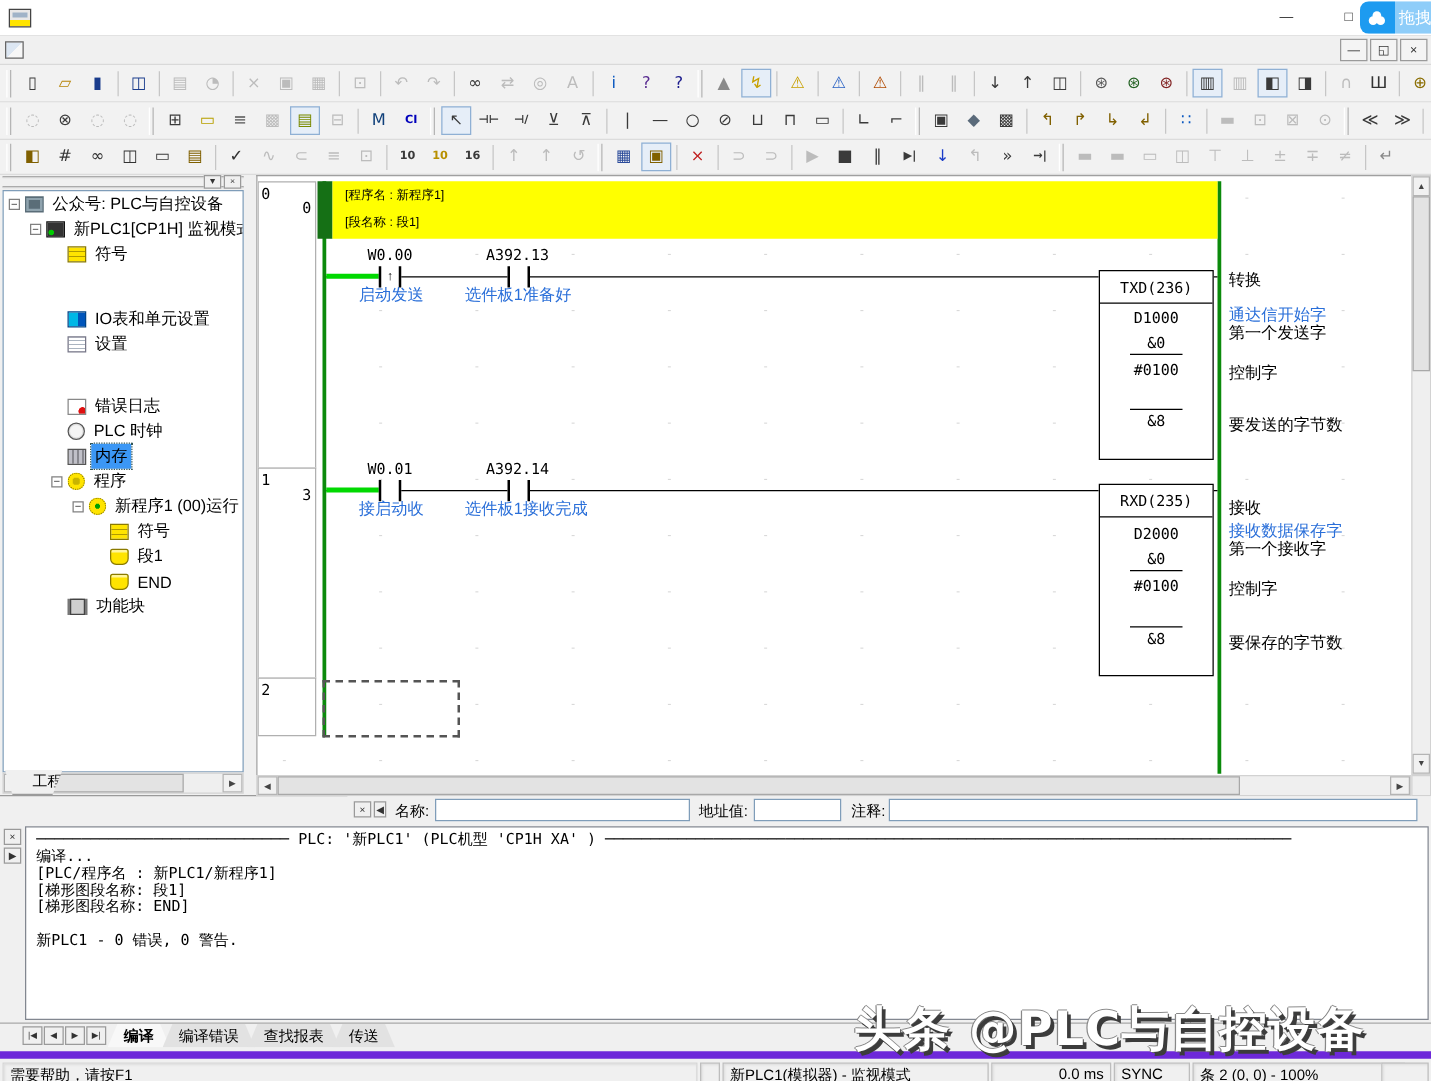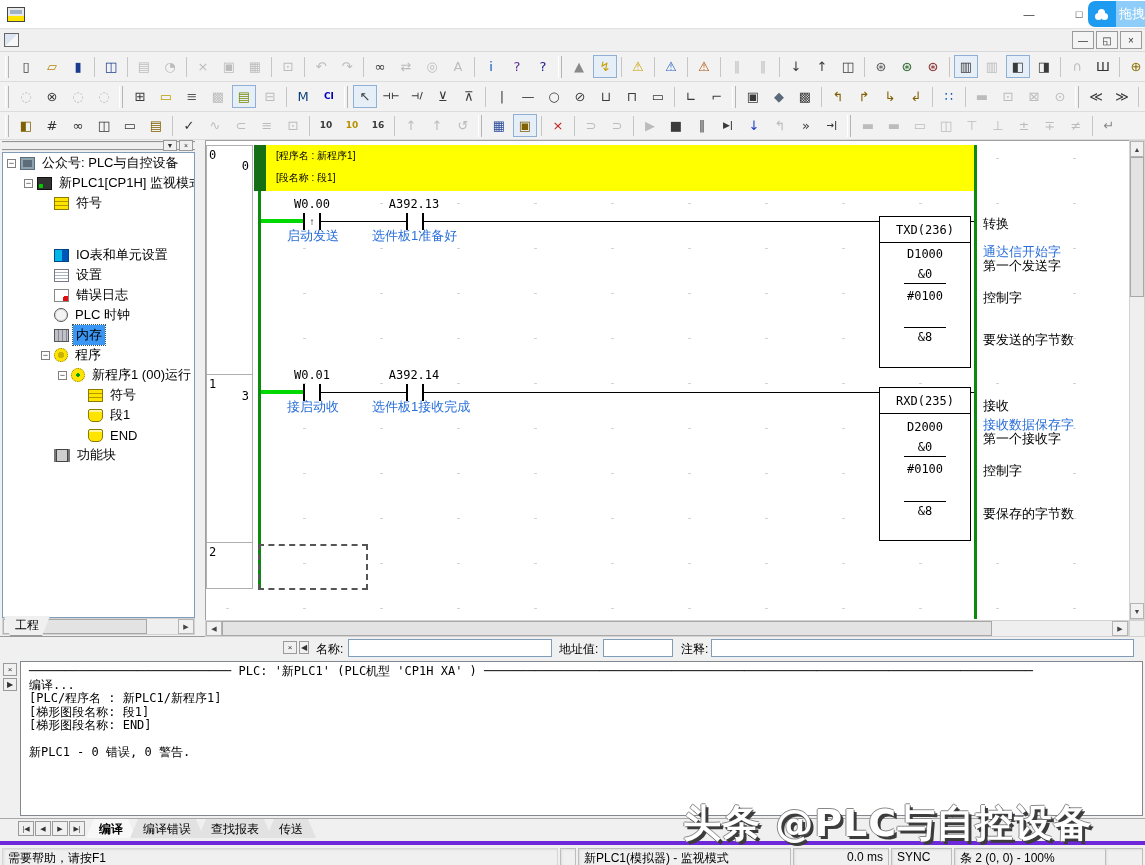--- a/index.html
+++ b/index.html
@@ -58,21 +58,21 @@
   .ti-clock{width:14px;height:14px;border-radius:50%;background:#f4f4f4;border-color:#555;box-shadow:inset 0 0 0 1px #ddd}
   .ti-memory{background:repeating-linear-gradient(90deg,#c0c0c8 0 3px,#88888f 3px 4px);border-color:#555}
   .ti-program{width:14px;height:14px;border-radius:50%;background:radial-gradient(circle,#c8b400 0 3px,#ffe400 3px);border:1px dotted #8a7a00}
   .ti-task{width:14px;height:14px;border-radius:50%;background:radial-gradient(circle,#00a000 0 2px,#ffe400 2px);border:1px dotted #8a7a00}
   .ti-section{background:#ffe400;border-color:#8a7a00;border-radius:2px 2px 5px 5px;box-shadow:inset 0 2px 0 #fff59a}
   .ti-fb{background:#cfcfcf;border-color:#444;box-shadow:-2px 0 0 #777,2px 0 0 #777;width:12px;margin-left:2px;margin-right:6px}
   .tlabel{padding:1px 3px}
   .trow.sel .tlabel{background:#3b97f5;color:#000;outline:1px dotted #355}
   #tree-hscroll{position:absolute;left:2px;top:618px;width:193px;height:17px}
   #proj-tab-line{position:absolute;left:0;top:636px;width:278px;height:1px;background:#9a9a9a}
-  #proj-tab{position:absolute;left:4px;top:616px;width:46px;height:20px;background:#f0f0f0;clip-path:polygon(0 0,100% 0,calc(100% - 8px) 100%,6px 100%);border-bottom:1px solid #9a9a9a;font-size:12px;text-align:center;line-height:19px}
+  #proj-tab{position:absolute;left:4px;top:616px;width:46px;height:20px;background:#f0f0f0;clip-path:polygon(0 0,100% 0,calc(100% - 8px) 100%,6px 100%);border-bottom:1px solid #9a9a9a;font-size:12px;text-align:right;line-height:19px}
 
   
   .sb{position:absolute;background:#efefef;border:1px solid #d2d2d2;display:flex;align-items:stretch}
   .sb.h{flex-direction:row}
   .sb.v{flex-direction:column}
   .sb-btn{background:#f1f1f1;border:1px solid #b4b4b4;color:#444;font-size:7px;display:flex;align-items:center;justify-content:center;flex:0 0 auto}
   .sb.h .sb-btn{width:16px}
   .sb.v .sb-btn{height:16px}
   .sb-thumb{background:#e3e3e3;border:1px solid #a8a8a8;flex:0 0 auto}
   .sb-fill{flex:1}
@@ -115,21 +115,21 @@
   #outputpanel{position:absolute;left:0;top:660px;width:1145px;height:158px;background:#f0f0f0}
   #outtext{position:absolute;left:20px;top:1px;width:1123px;height:155px;background:#fff;border:1px solid #828790;font-family:"DejaVu Sans Mono",monospace;font-size:12px;line-height:13.5px;padding:3px 8px;overflow:hidden;white-space:pre}
 
   
   #btabs{position:absolute;left:0;top:818px;width:1145px;height:23px;background:#f0f0f0;border-top:1px solid #a8a8a8;display:flex;align-items:flex-start;padding-left:18px}
   .bnav{width:16px;height:15px;margin:2px 1px 0 0;border:1px solid #9a9a9a;background:#f0f0f0;font-size:7px;text-align:center;line-height:13px;color:#333;flex:0 0 auto}
   .btab{height:19px;padding:2px 13px 0 13px;margin-right:-6px;font-size:12px;background:#e2e2e2;clip-path:polygon(8px 0,calc(100% - 8px) 0,100% 100%,0 100%);flex:0 0 auto}
   .btab.act{background:#f8f8f8;font-weight:bold}
 
   
-  #statusbar{position:absolute;left:0;top:841px;width:1145px;height:24px;background:#f0f0f0;border-top:4px solid #6d28d9}
+  #statusbar{position:absolute;left:0;top:841px;width:1145px;height:24px;background:#f0f0f0;border-top:6px solid #6d28d9}
   .sfield{position:absolute;top:3px;height:18px;border:1px solid #bdbdbd;box-shadow:inset 1px 1px 2px rgba(0,0,0,.08);font-size:12px;padding:1px 5px;background:#f0f0f0;white-space:nowrap;overflow:hidden}
 
   
   #watermark{position:absolute;left:683px;top:798px;z-index:60;font-family:"DejaVu Sans",sans-serif;font-size:38px;font-weight:bold;color:#fff;
     text-shadow:3px 3px 0 #3c3c3c,1px 1px 0 #666,-1px 0 0 #888,0 -1px 0 #888;letter-spacing:1px;pointer-events:none;white-space:nowrap}
 </style>
 </head>
 <body>
 
 <div id="app">
@@ -580,21 +580,21 @@
       <div class="trow" style="padding-left: 38px; margin-top: 32px;">
         <span class="texp-sp"></span>
         <span class="ti ti-io"></span>
         <span class="tlabel">IO表和单元设置</span>
       </div>
       <div class="trow" style="padding-left: 38px;">
         <span class="texp-sp"></span>
         <span class="ti ti-settings"></span>
         <span class="tlabel">设置</span>
       </div>
-      <div class="trow" style="padding-left: 38px;">
+      <div class="trow" style="padding-left: 38px; margin-top: 30px;">
         <span class="texp-sp"></span>
         <span class="ti ti-errorlog"></span>
         <span class="tlabel">错误日志</span>
       </div>
       <div class="trow" style="padding-left: 38px;">
         <span class="texp-sp"></span>
         <span class="ti ti-clock"></span>
         <span class="tlabel">PLC 时钟</span>
       </div>
       <div class="trow sel" style="padding-left: 38px;">

